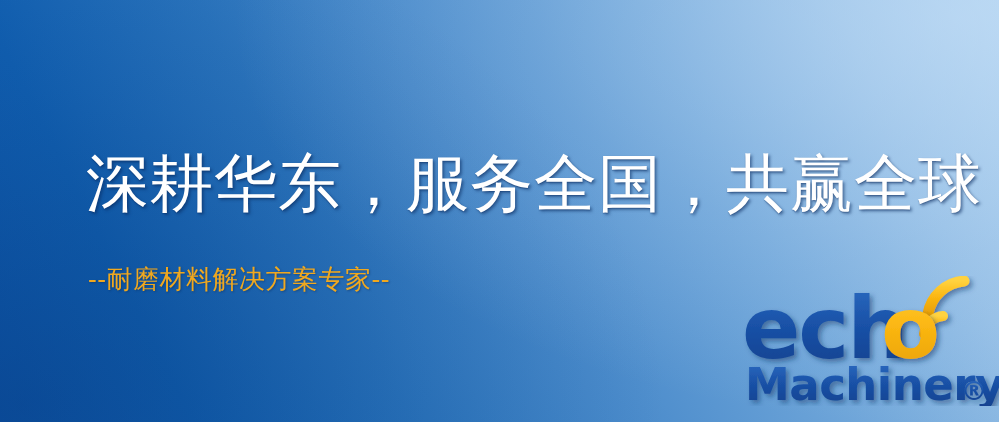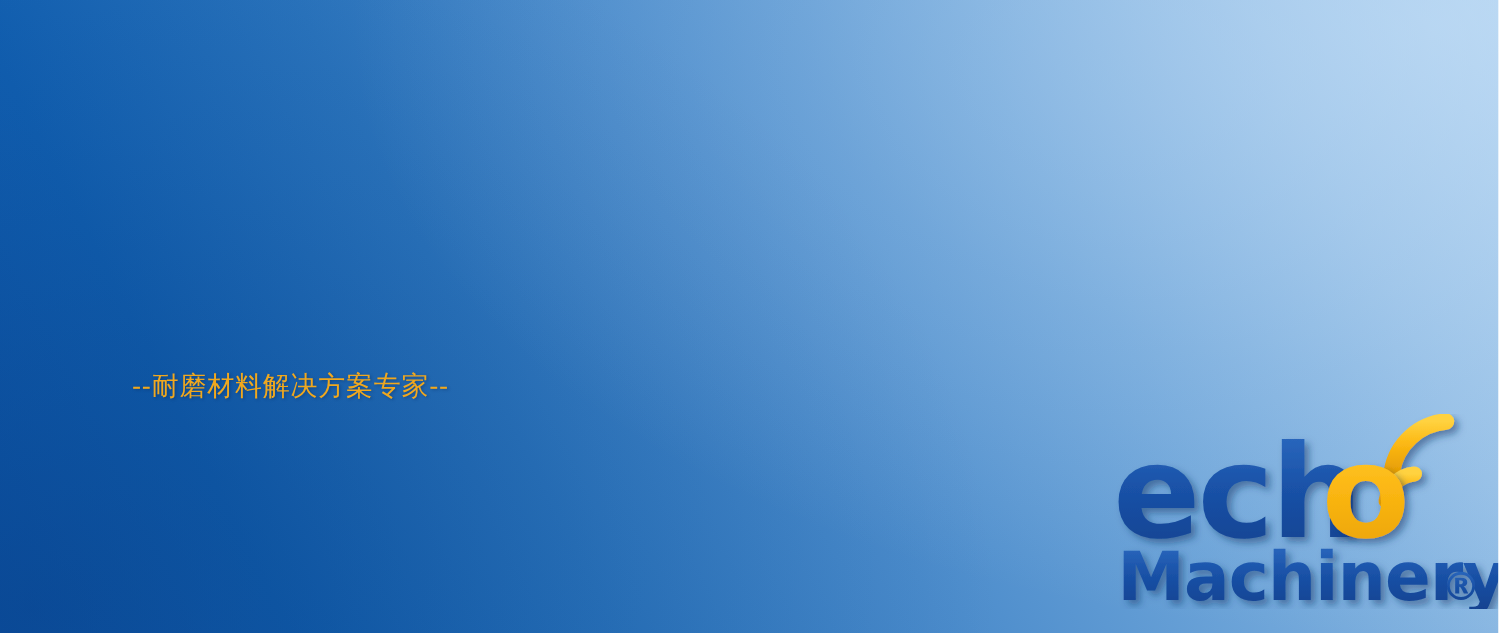--- a/index.html
+++ b/index.html
@@ -55,25 +55,25 @@
     white-space: nowrap;
     text-shadow:
       2px 2px 3px rgba(8,40,92,0.50),
       0 1px 1px rgba(8,40,92,0.35);
   }
 
   
   .subtitle {
     position: absolute;
     left: 88px;
-    top: 249px;
+    top: 266px;
     z-index: 3;
     color: #f0a81e;
     font-family: "DejaVu Serif", "Liberation Serif", serif;
-    font-size: 18px;
+    font-size: 26px;
     line-height: 1.0;
     letter-spacing: 0.5px;
     white-space: nowrap;
     text-shadow: 1px 1px 2px rgba(10,44,96,0.45);
   }
 
   
   #logo {
     position: absolute;
     left: 742px;
@@ -82,20 +82,21 @@
     height: 130px;
     z-index: 4;
   }
   #logo svg { display: block; width: 100%; height: 100%; }
 </style>
 </head>
 <body>
 
 <div id="banner">
 
+  <div class="headline">深耕华东，服务全国，共赢全球</div>
 
   <div class="subtitle">--耐磨材料解决方案专家--</div>
 
   <div id="logo">
     <svg viewBox="0 0 257 130" xmlns="http://www.w3.org/2000/svg">
       <defs>
         <filter id="dropsh" x="-30%" y="-30%" width="170%" height="170%">
           <feDropShadow dx="3" dy="3" stdDeviation="2.6" flood-color="#0a3468" flood-opacity="0.50"></feDropShadow>
         </filter>
         <linearGradient id="blueGrad" x1="0" y1="0" x2="0" y2="1">

